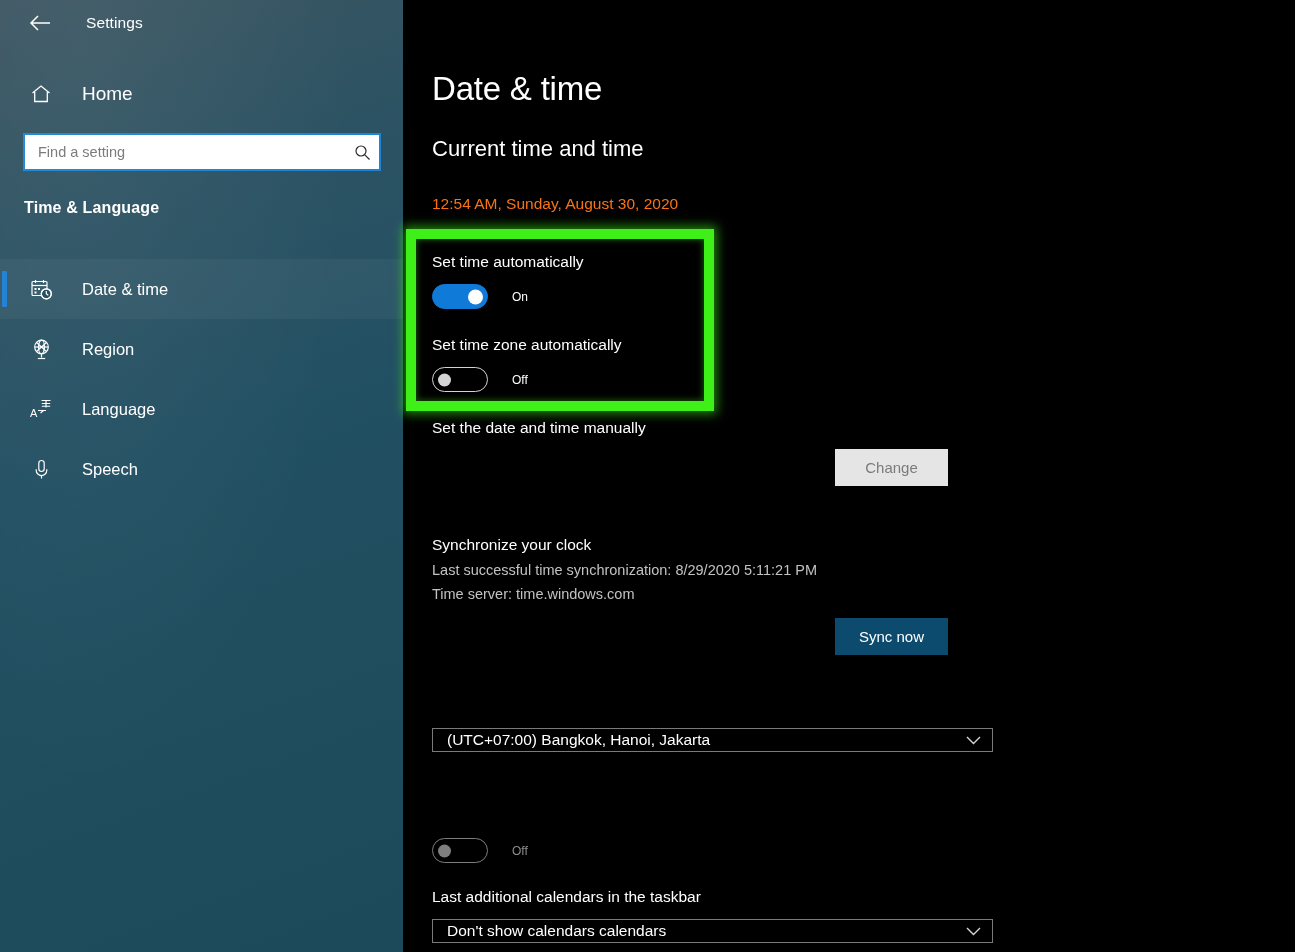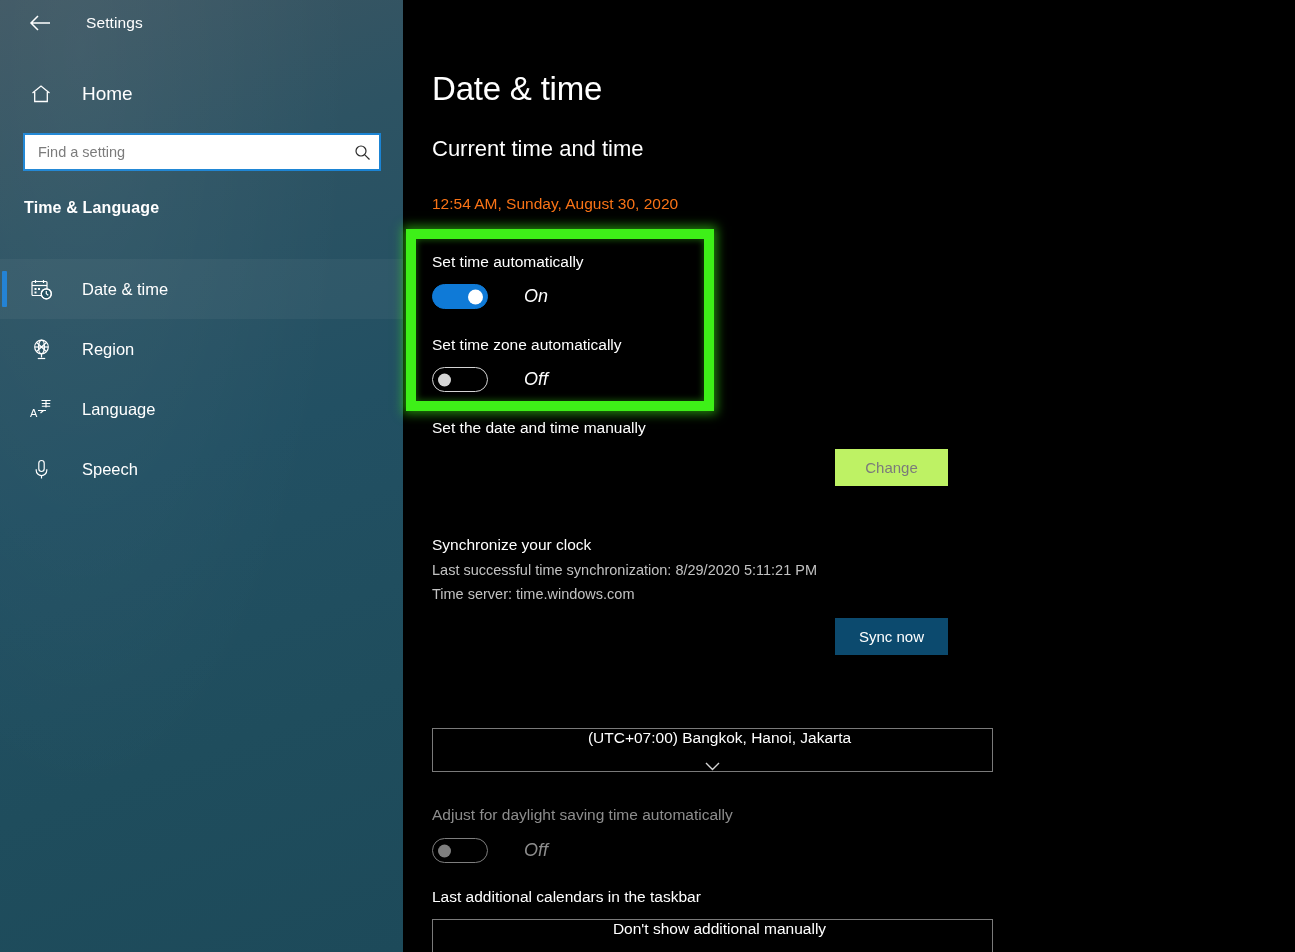--- a/index.html
+++ b/index.html
@@ -232,62 +232,60 @@
     position: absolute;
     left: 5px; top: 50%;
     transform: translateY(-50%);
     width: 13px; height: 13px;
     border-radius: 50%;
     background: #d4d4d4;
   }
   .switch.off.dim { border-color: #7e7e7e; }
   .switch.off.dim .knob { background: #7e7e7e; }
   .switch-state {
-    margin-left: 36px;
-    color: #ffffff;
-    font-size: 18px;
-    font-style: italic;
+    margin-left: 24px;
+    color: #ffffff;
+    font-size: 12px;
   }
   .switch-state.dim { color: #8d8d8d; }
 
   .btn {
     position: absolute;
     left: 432px;
     height: 37px;
     min-width: 113px;
     border: none;
     font-family: "Liberation Sans", sans-serif;
     font-size: 15px;
   }
   .btn-change {
-    background: #bef264;
+    background: #e5e5e5;
     color: #7b7b7b;
   }
   .btn-sync {
     background: #0c4a6e;
     color: #ffffff;
   }
 
   .muted {
     position: absolute;
     left: 29px;
     color: #c2c2c2;
     font-size: 14.5px;
   }
 
   .combo {
     position: absolute;
     left: 29px;
-    height: 44px;
+    height: 24px;
     background: #000000;
     border: 1.5px solid #7a7a7a;
     display: flex;
     align-items: center;
     justify-content: space-between;
-    flex-direction: column;
   }
   .combo-val {
     color: #ffffff;
     font-size: 15.5px;
     padding-left: 14px;
   }
   .combo-arrow {
     width: 38px;
     display: flex; align-items: center; justify-content: center;
     color: #d6d6d6;
@@ -457,31 +455,30 @@
     <div class="lbl" style="top:734px">Time zone</div>
     <div class="combo" style="top:728px; width:561px">
       <span class="combo-val">(UTC+07:00) Bangkok, Hanoi, Jakarta</span>
       <span class="combo-arrow">
         <svg width="15" height="9" viewBox="0 0 15 9" fill="none" stroke="currentColor" stroke-width="1.4">
             <path d="M1 1 L7.5 7.5 L14 1"></path>
           </svg>
       </span>
     </div>
 
-    <div class="lbl dim" style="top:806px">Adjust for daylight saving time automatically</div>
     <div class="toggle-row" style="top:838px">
       <div class="switch off dim">
           <span class="knob"></span>
         </div>
       <div class="switch-state dim">Off</div>
     </div>
 
     <div class="lbl" style="top:888px">Last additional calendars in the taskbar</div>
     <div class="combo" style="top:919px; width:561px">
-      <span class="combo-val">Don't show additional manually</span>
+      <span class="combo-val">Don't show calendars calendars</span>
       <span class="combo-arrow">
         <svg width="15" height="9" viewBox="0 0 15 9" fill="none" stroke="currentColor" stroke-width="1.4">
             <path d="M1 1 L7.5 7.5 L14 1"></path>
           </svg>
       </span>
     </div>
 
   </div>
 
   <div id="highlight"></div>

